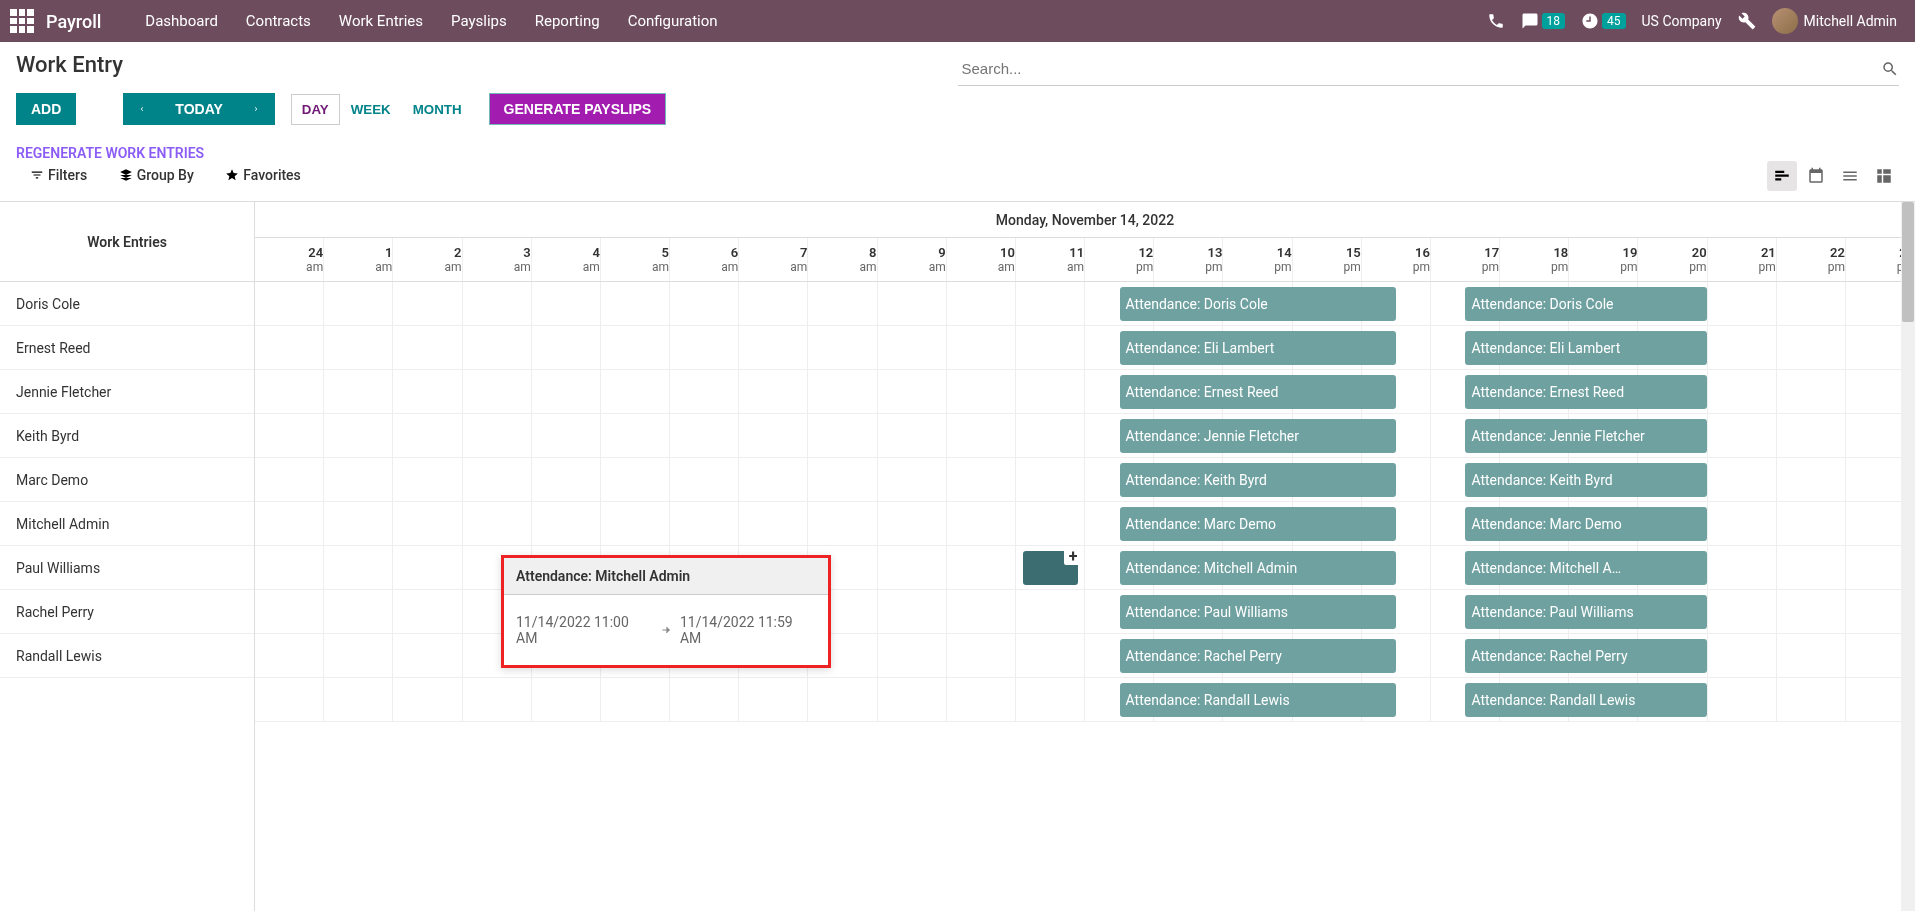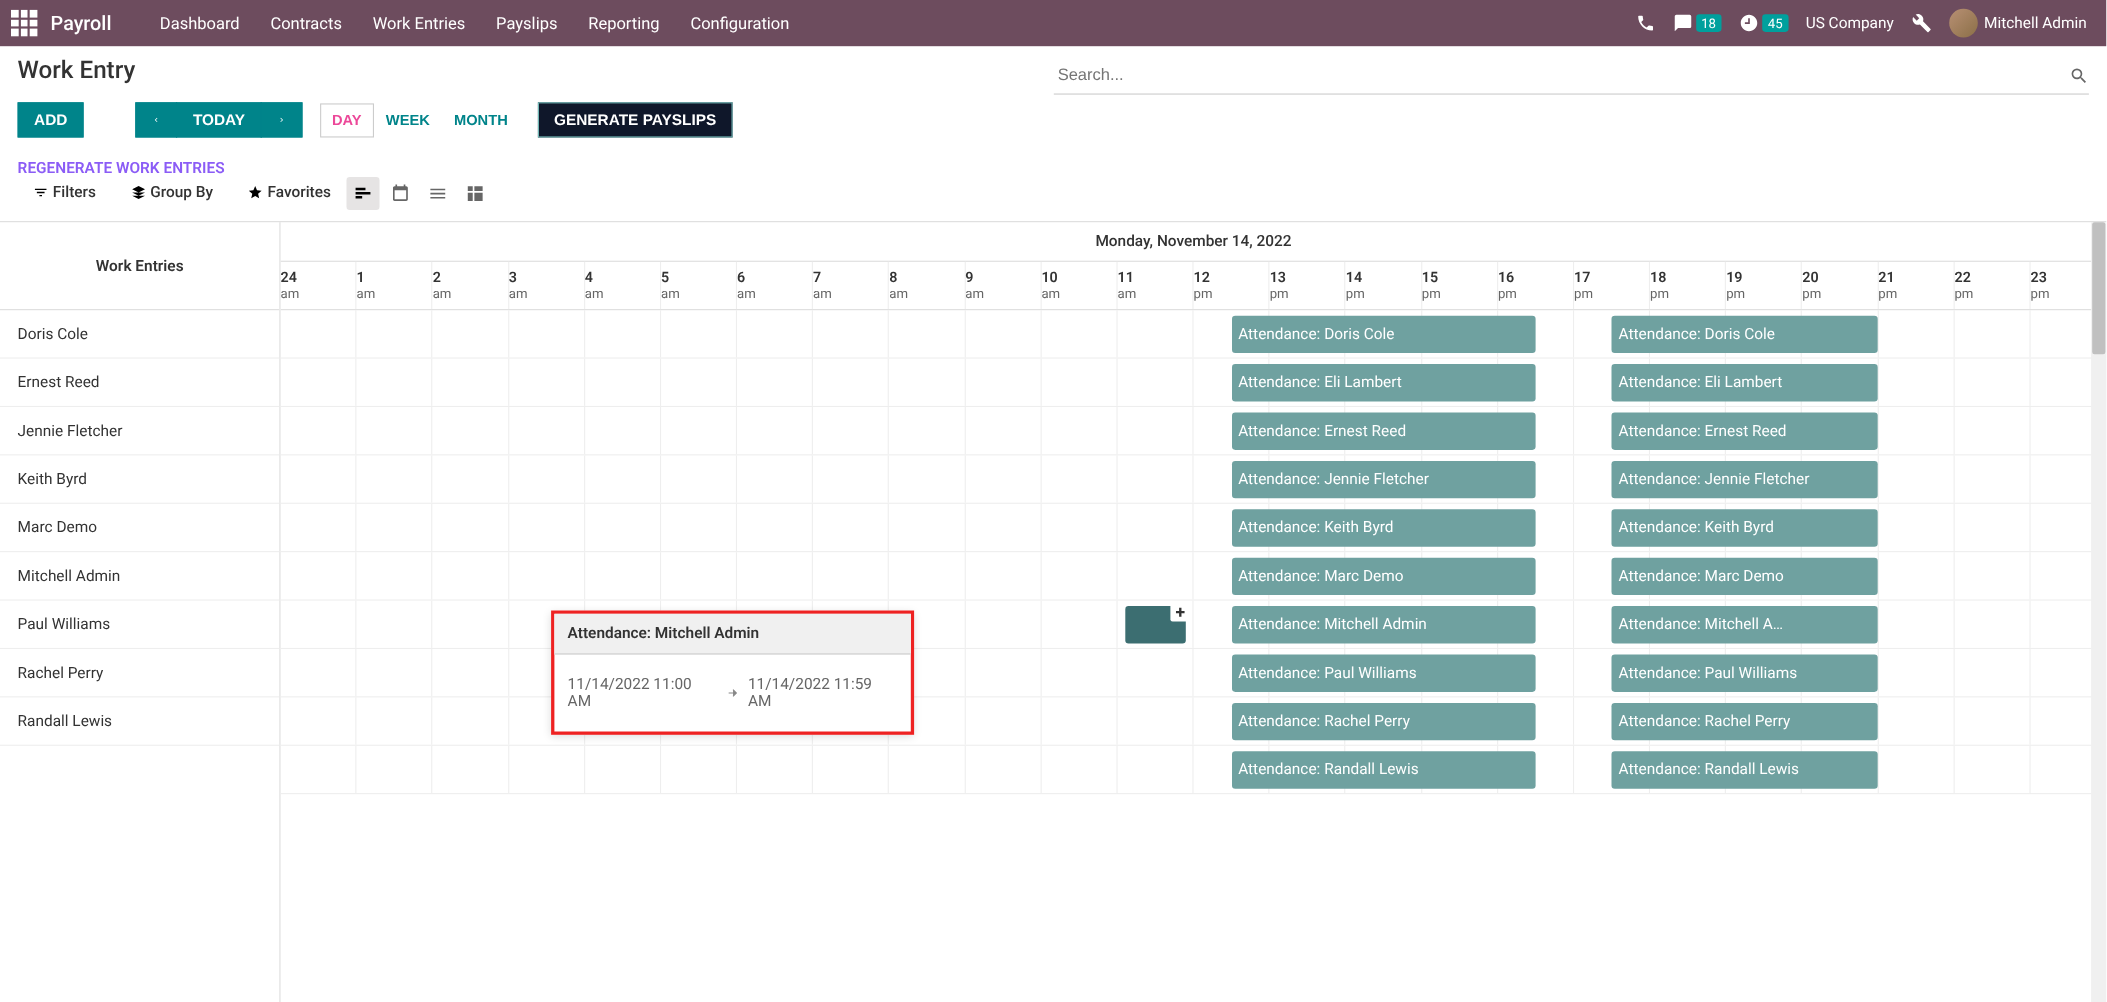--- a/index.html
+++ b/index.html
@@ -17,42 +17,42 @@
 .control-panel { padding: 10px 16px 6px 16px; }
 .cp-row1 { display: flex; width: 100%; }
 .cp-left { flex: 1; }
 .cp-title { font-size: 22px; font-weight: 500; margin-bottom: 12px; }
 .cp-right { flex: 1; }
 .search-wrap { display: flex; align-items: center; border-bottom: 1px solid #ccc; padding: 4px 0; }
 .search-wrap input { flex: 1; border: none; outline: none; font-size: 15px; padding: 4px; color: #666; }
 .search-icon { width: 18px; height: 18px; }
 .cp-row2 { display: flex; width: 100%; margin-top: 4px; flex-direction: column; }
 .cp-row2-left { flex: 1; display: flex; align-items: center; gap: 6px; flex-wrap: wrap; }
-.cp-row2-right { flex: 1; display: flex; align-items: center; }
+.cp-row2-right { flex: 1; display: flex; align-items: center; justify-content: space-between; }
 .btn { padding: 7px 14px; border: 1px solid #ccc; background: #fff; cursor: pointer; font-size: 14px; display: inline-flex; align-items: center; justify-content: center; }
 .btn-primary { background: #00848a; color: #fff; border-color: #00848a; font-weight: 600; }
-.btn-highlight { background: #0f172a; color: #fff; border-color: #71b8b6; font-weight: 600; }
+.btn-highlight { background: #a21caf; color: #fff; border-color: #71b8b6; font-weight: 600; }
 .btn-arrow { width: 38px; }
 .btn-group { display: inline-flex; margin-left: 42px; }
 .btn-group .btn { margin-left: -1px; }
 .btn-scale { padding: 7px 10px; color: #00848a; font-weight: 600; border: 1px solid transparent; cursor: pointer; background: #fff; }
-.btn-scale.active { border: 1px solid #ccc; color: #ec4899; }
+.btn-scale.active { border: 1px solid #ccc; color: #701a75; }
 .link-action { color: #8b5cf6; font-weight: 600; cursor: pointer; margin-top: 8px; display: inline-block; }
 .filter-item { margin: 0 14px; cursor: pointer; color: #333; font-weight: 500; display: inline-flex; align-items: center; gap: 4px; }
 .view-switch { display: flex; gap: 4px; }
 .view-btn { width: 30px; height: 30px; display: flex; align-items: center; justify-content: center; cursor: pointer; border-radius: 3px; }
 .view-btn.active { background: #e6e4e4; }
 .gantt-area { position: relative; height: calc(100vh - 174px); display: flex; border-top: 1px solid #ddd; margin-top: 4px; }
 .gantt-left { width: 255px; border-right: 1px solid #ddd; overflow: hidden; }
 .gantt-left-header { height: 80px; display: flex; align-items: center; justify-content: center; font-weight: 600; border-bottom: 1px solid #ddd; }
 .gantt-left-row { height: 44px; display: flex; align-items: center; padding-left: 16px; border-bottom: 1px solid #eee; }
 .gantt-right { flex: 1; overflow-x: auto; overflow-y: hidden; position: relative; }
 .gantt-date-header { height: 36px; display: flex; align-items: center; justify-content: center; font-weight: 500; border-bottom: 1px solid #ddd; }
 .gantt-hours { display: flex; height: 44px; border-bottom: 1px solid #ddd; }
-.gantt-hour { flex: 1; min-width: 53px; display: flex; flex-direction: column; align-items: flex-start; justify-content: center; font-size: 13px; color: #333; border-right: 1px solid #eee; }
+.gantt-hour { flex: 1; min-width: 53px; display: flex; flex-direction: column; align-items: flex-end; justify-content: center; font-size: 13px; color: #333; border-right: 1px solid #eee; }
 .gantt-hour span:first-child { font-weight: 600; }
 .gantt-hour span:last-child { font-size: 12px; color: #666; }
 .gantt-body-row { display: flex; height: 44px; border-bottom: 1px solid #eee; position: relative; }
 .gantt-body-cell { flex: 1; min-width: 53px; border-right: 1px solid #eee; }
 .gantt-pill { position: absolute; background: #6fa1a0; color: #fff; height: 34px; top: 5px; border-radius: 3px; padding: 0 6px; display: flex; align-items: center; font-size: 14px; overflow: hidden; white-space: nowrap; cursor: pointer; }
 .popup { position: absolute; background: #fff; border: 3px solid #e22; z-index: 10; width: 330px; box-shadow: 0 2px 8px rgba(0,0,0,0.15); }
 .popup-header { background: #f0f0f0; padding: 10px 12px; font-weight: 600; border-bottom: 1px solid #ccc; }
 .popup-body { padding: 19px 12px; color: #666; font-size: 14px; display: flex; align-items: center; gap: 6px; }
 .new-pill { position: absolute; background: #3c6e71; border-radius: 3px; height: 34px; top: 5px; display: flex; align-items: center; justify-content: flex-end; padding-right: 4px; cursor: pointer; }
 .new-pill .plus { background: #fff; width: 18px; height: 18px; border-radius: 2px; display: flex; align-items: center; justify-content: center; font-weight: bold; color: #333; position: absolute; top: -4px; right: -4px; font-size: 16px; }

